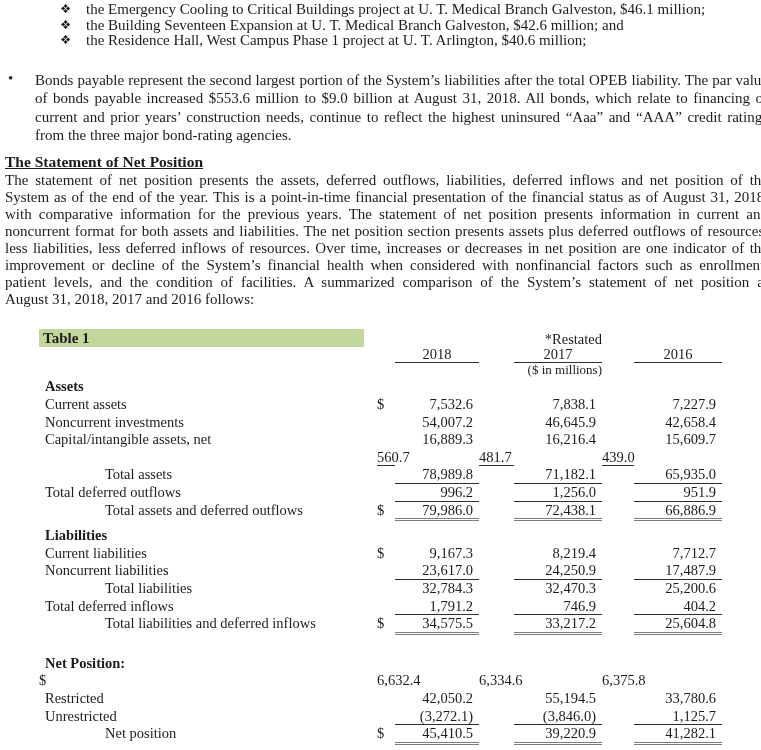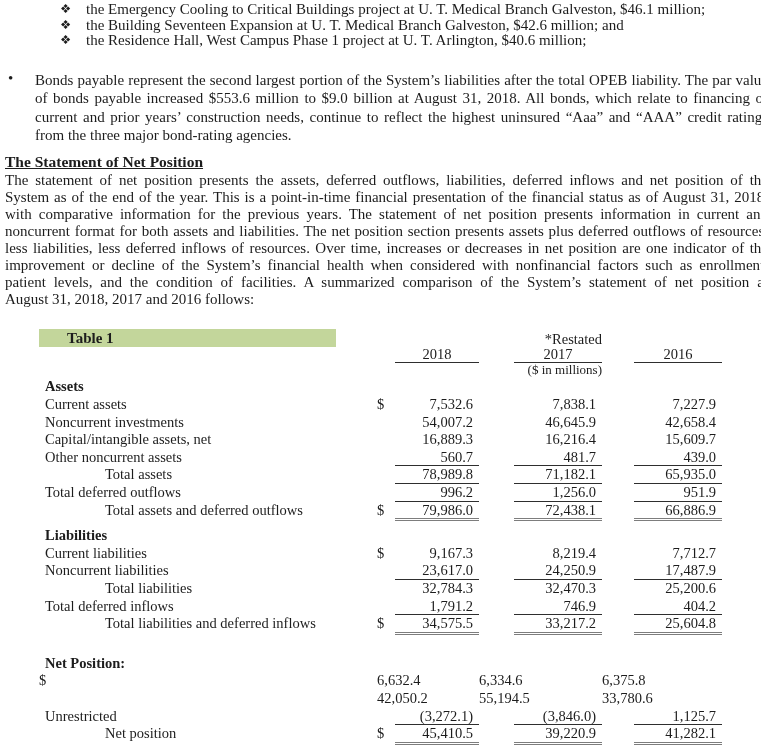--- a/index.html
+++ b/index.html
@@ -33,21 +33,21 @@
   .trow > div { box-sizing:border-box; min-width:0; }
   .lbl { padding-left:6px; white-space:nowrap; }
   .lbl.ind { padding-left:66px; }
   .bold { font-weight:bold; }
   .dol { text-align:left; }
   .v { text-align:right; padding-right:6px; white-space:nowrap; }
   .trow.u .v { border-bottom:1px solid #2e2e2e; }
   .trow.dbl .v { border-bottom:3px double #7d7d7d; }
 
   .titlerow { height:19px; align-items:end; }
-  .tbar { width:297px; height:18px; line-height:18px; font-weight:bold; font-size:15px; padding-left:28px; box-sizing:border-box; }
+  .tbar { width:325px; height:18px; line-height:18px; font-weight:bold; font-size:15px; padding-left:4px; box-sizing:border-box; }
   .restated { padding-right:0; font-size:14.5px; }
 
   .yearrow { height:16px; line-height:15px; }
   .yr { text-align:center; padding-right:0; border-bottom:1px solid #2e2e2e; }
   .unitsrow { height:15px; line-height:14px; }
   .units { text-align:right; padding-right:0; font-size:13px; }
 
   .secgap1 { height:8px; }
   .secgap2 { height:22px; }
 </style>
@@ -155,21 +155,20 @@
         <div class="trow">
           <div class="lbl">Capital/intangible assets, net</div>
           <div class="dol"></div>
           <div class="v">16,889.3</div>
           <div class="gapc"></div>
           <div class="v">16,216.4</div>
           <div class="gapc"></div>
           <div class="v">15,609.7</div>
         </div>
         <div class="trow u">
-          <div class="lbl">Other noncurrent assets</div>
           <div class="dol"></div>
           <div class="v">560.7</div>
           <div class="gapc"></div>
           <div class="v">481.7</div>
           <div class="gapc"></div>
           <div class="v">439.0</div>
         </div>
         <div class="trow u">
           <div class="lbl ind">Total assets</div>
           <div class="dol"></div>
@@ -252,20 +251,21 @@
         </div>
         <div class="trow">
           <div class="dol">$</div>
           <div class="v">6,632.4</div>
           <div class="gapc"></div>
           <div class="v">6,334.6</div>
           <div class="gapc"></div>
           <div class="v">6,375.8</div>
         </div>
         <div class="trow">
+          <div class="lbl">Restricted</div>
           <div class="dol"></div>
           <div class="v">42,050.2</div>
           <div class="gapc"></div>
           <div class="v">55,194.5</div>
           <div class="gapc"></div>
           <div class="v">33,780.6</div>
         </div>
         <div class="trow u">
           <div class="lbl">Unrestricted</div>
           <div class="dol"></div>

